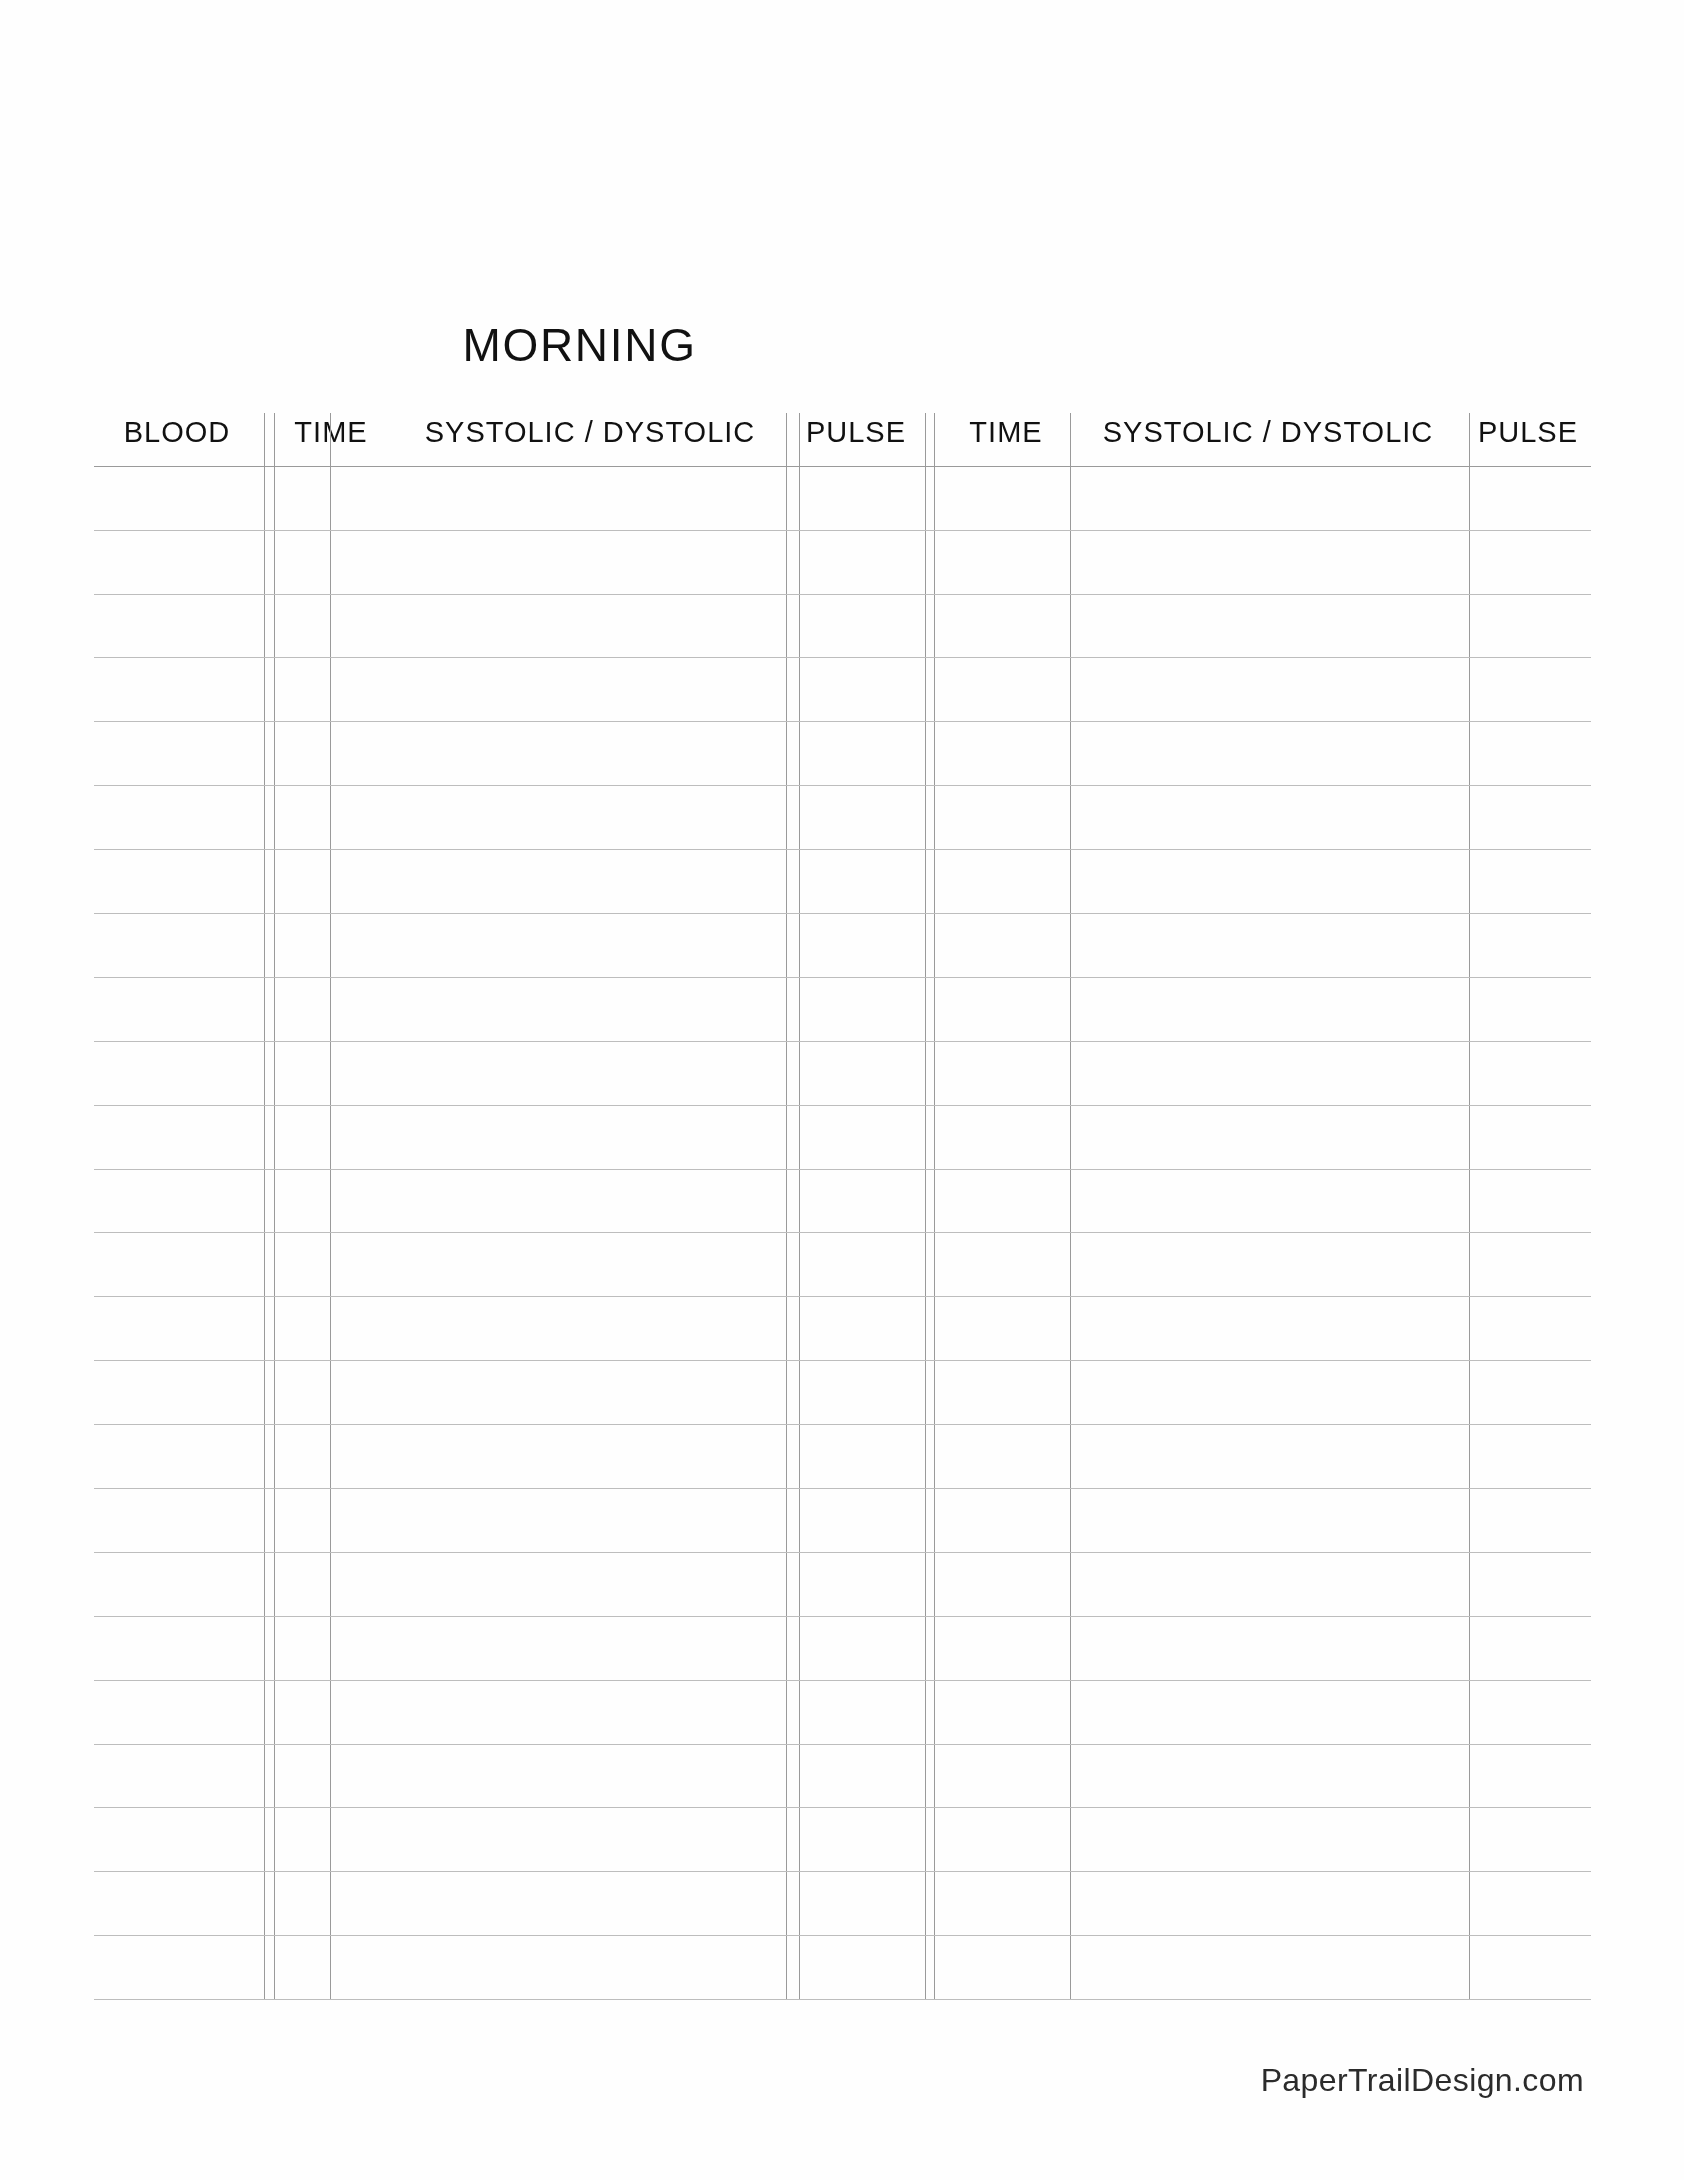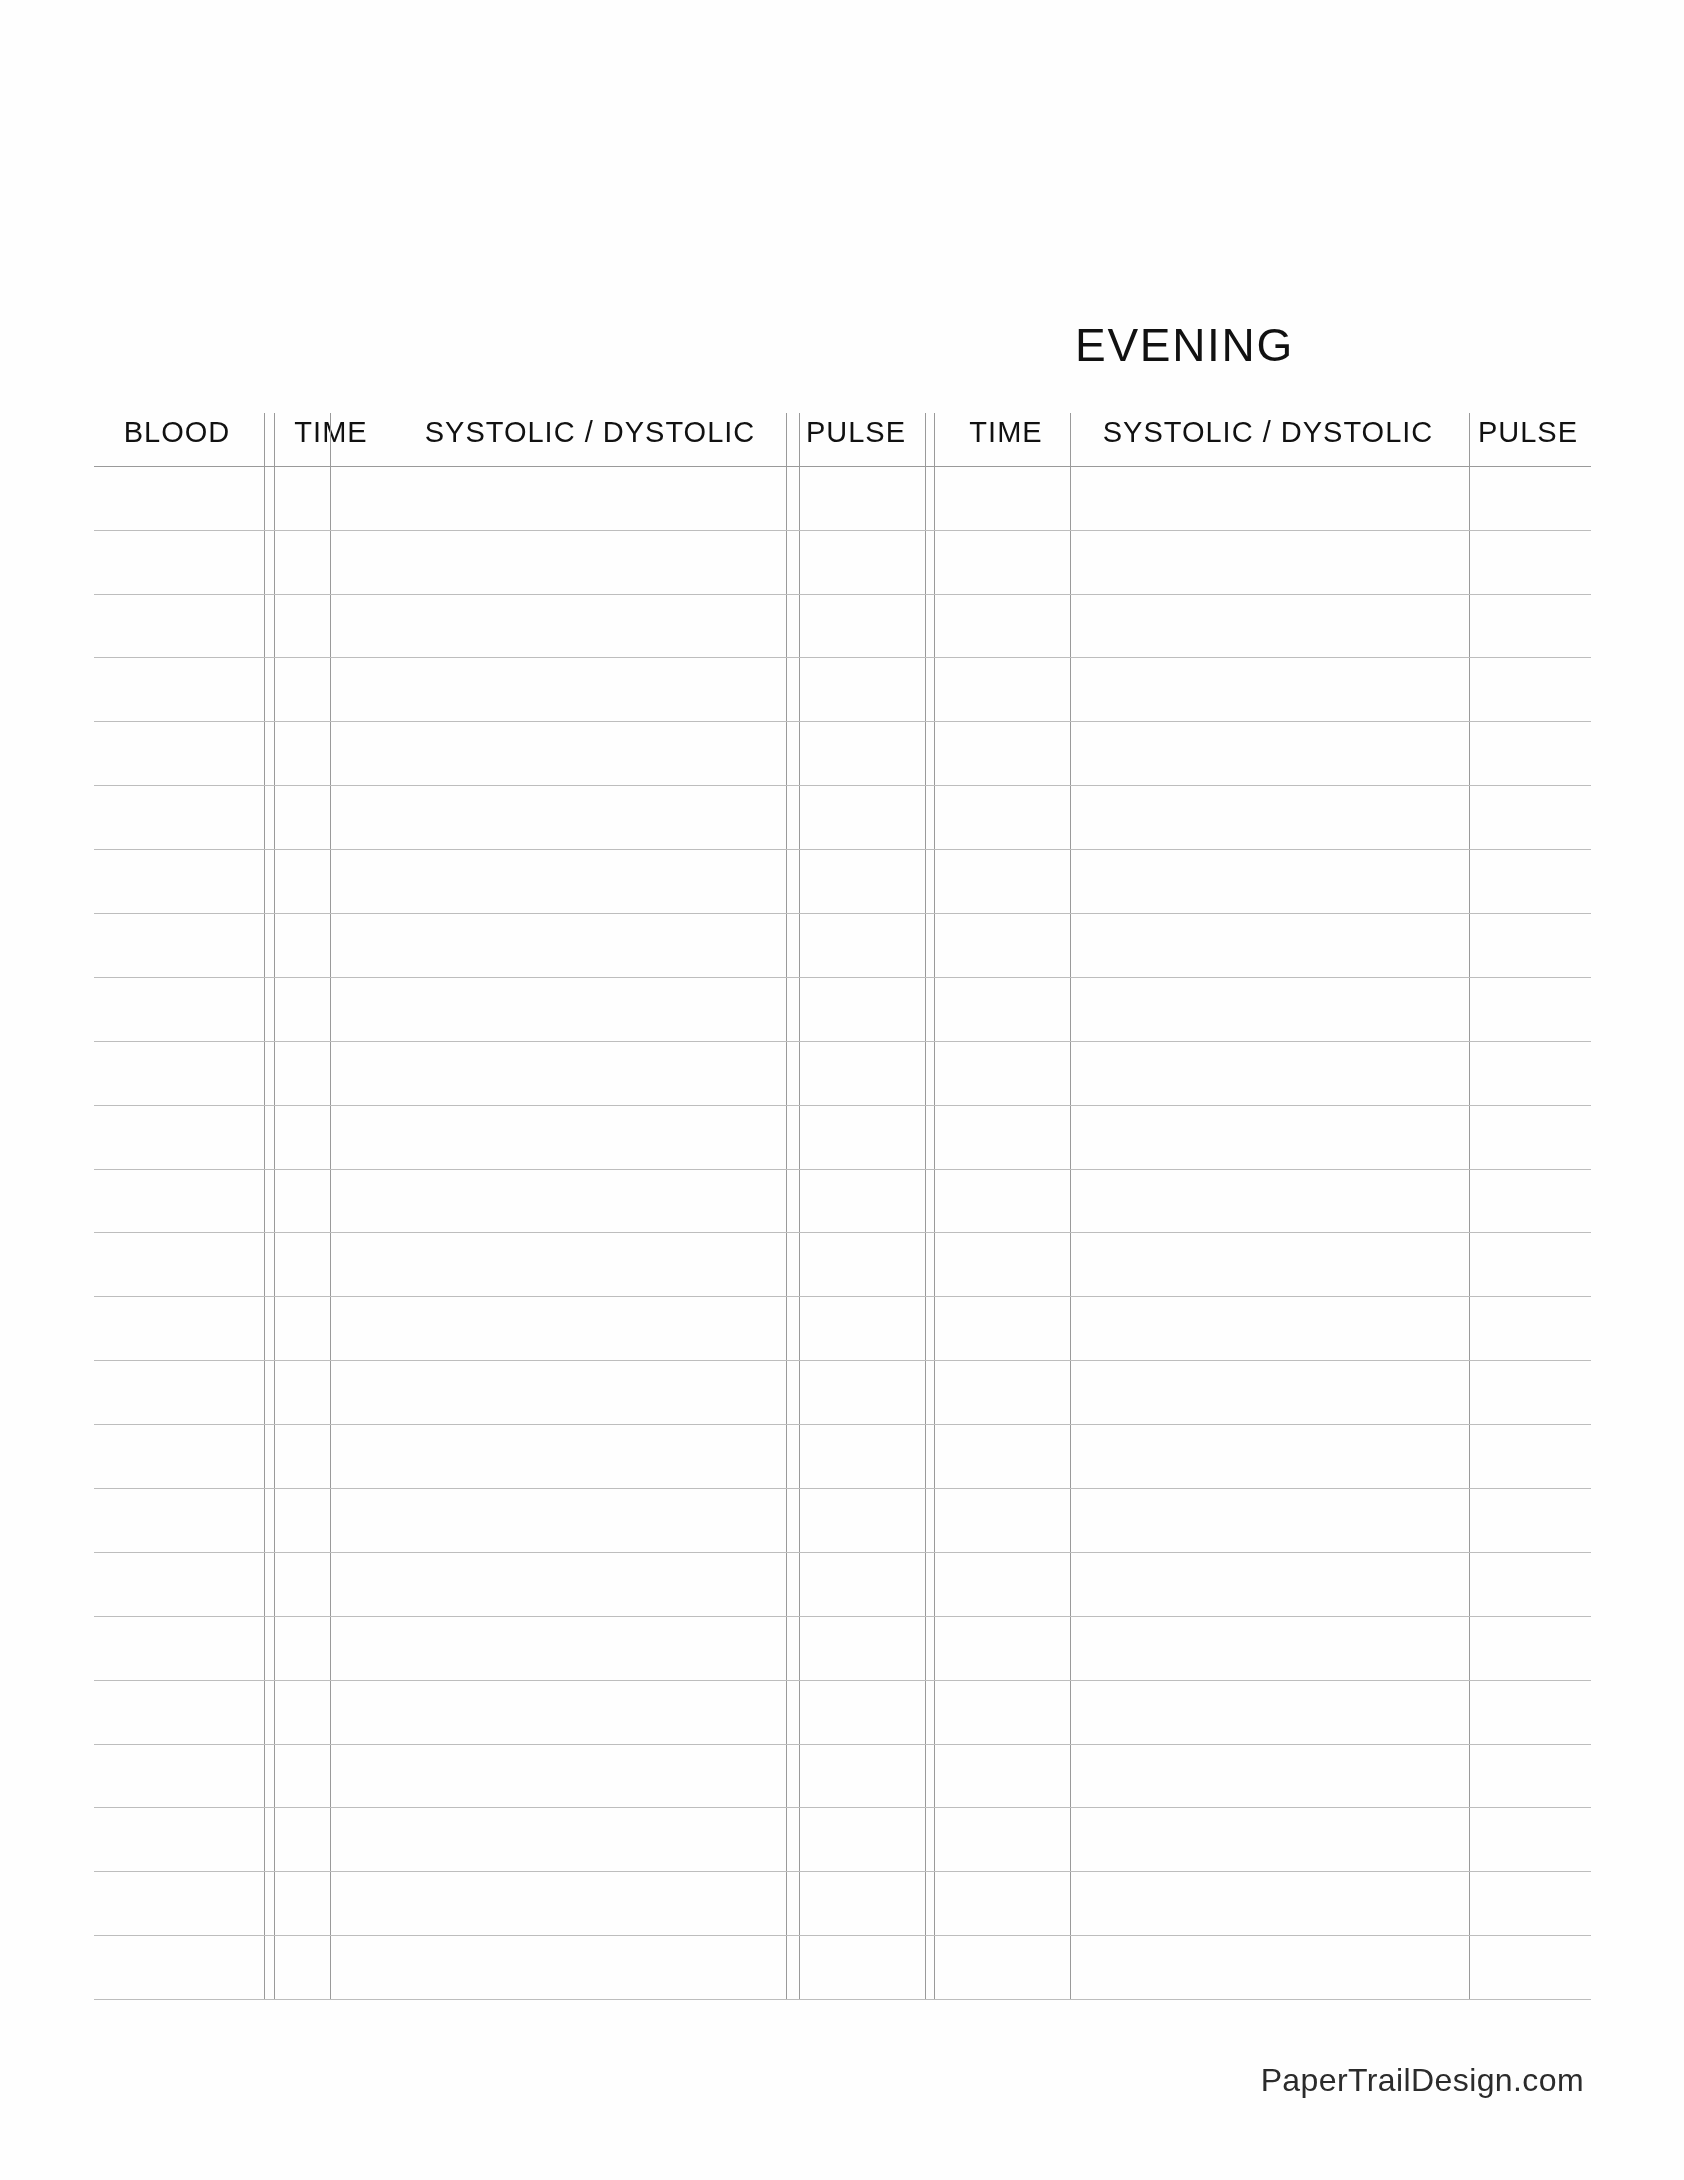--- a/index.html
+++ b/index.html
@@ -121,21 +121,21 @@
     white-space: nowrap;
   }
 </style>
 </head>
 <body>
 
 <div class="page">
 
 
   <div class="section-headers">
-    <div class="section-header sh-evening">EVENING</div>
+    <div class="section-header sh-morning">MORNING</div>
   </div>
 
   <div class="table">
 
     <div class="col-headers">
       <div class="col-head" style="left:0px;width:166px;">BLOOD</div>
       <div class="col-head" style="left:175px;width:124px;">TIME</div>
       <div class="col-head" style="left:302px;width:388px;">SYSTOLIC / DYSTOLIC</div>
       <div class="col-head" style="left:694px;width:136px;">PULSE</div>
       <div class="col-head" style="left:848px;width:128px;">TIME</div>

